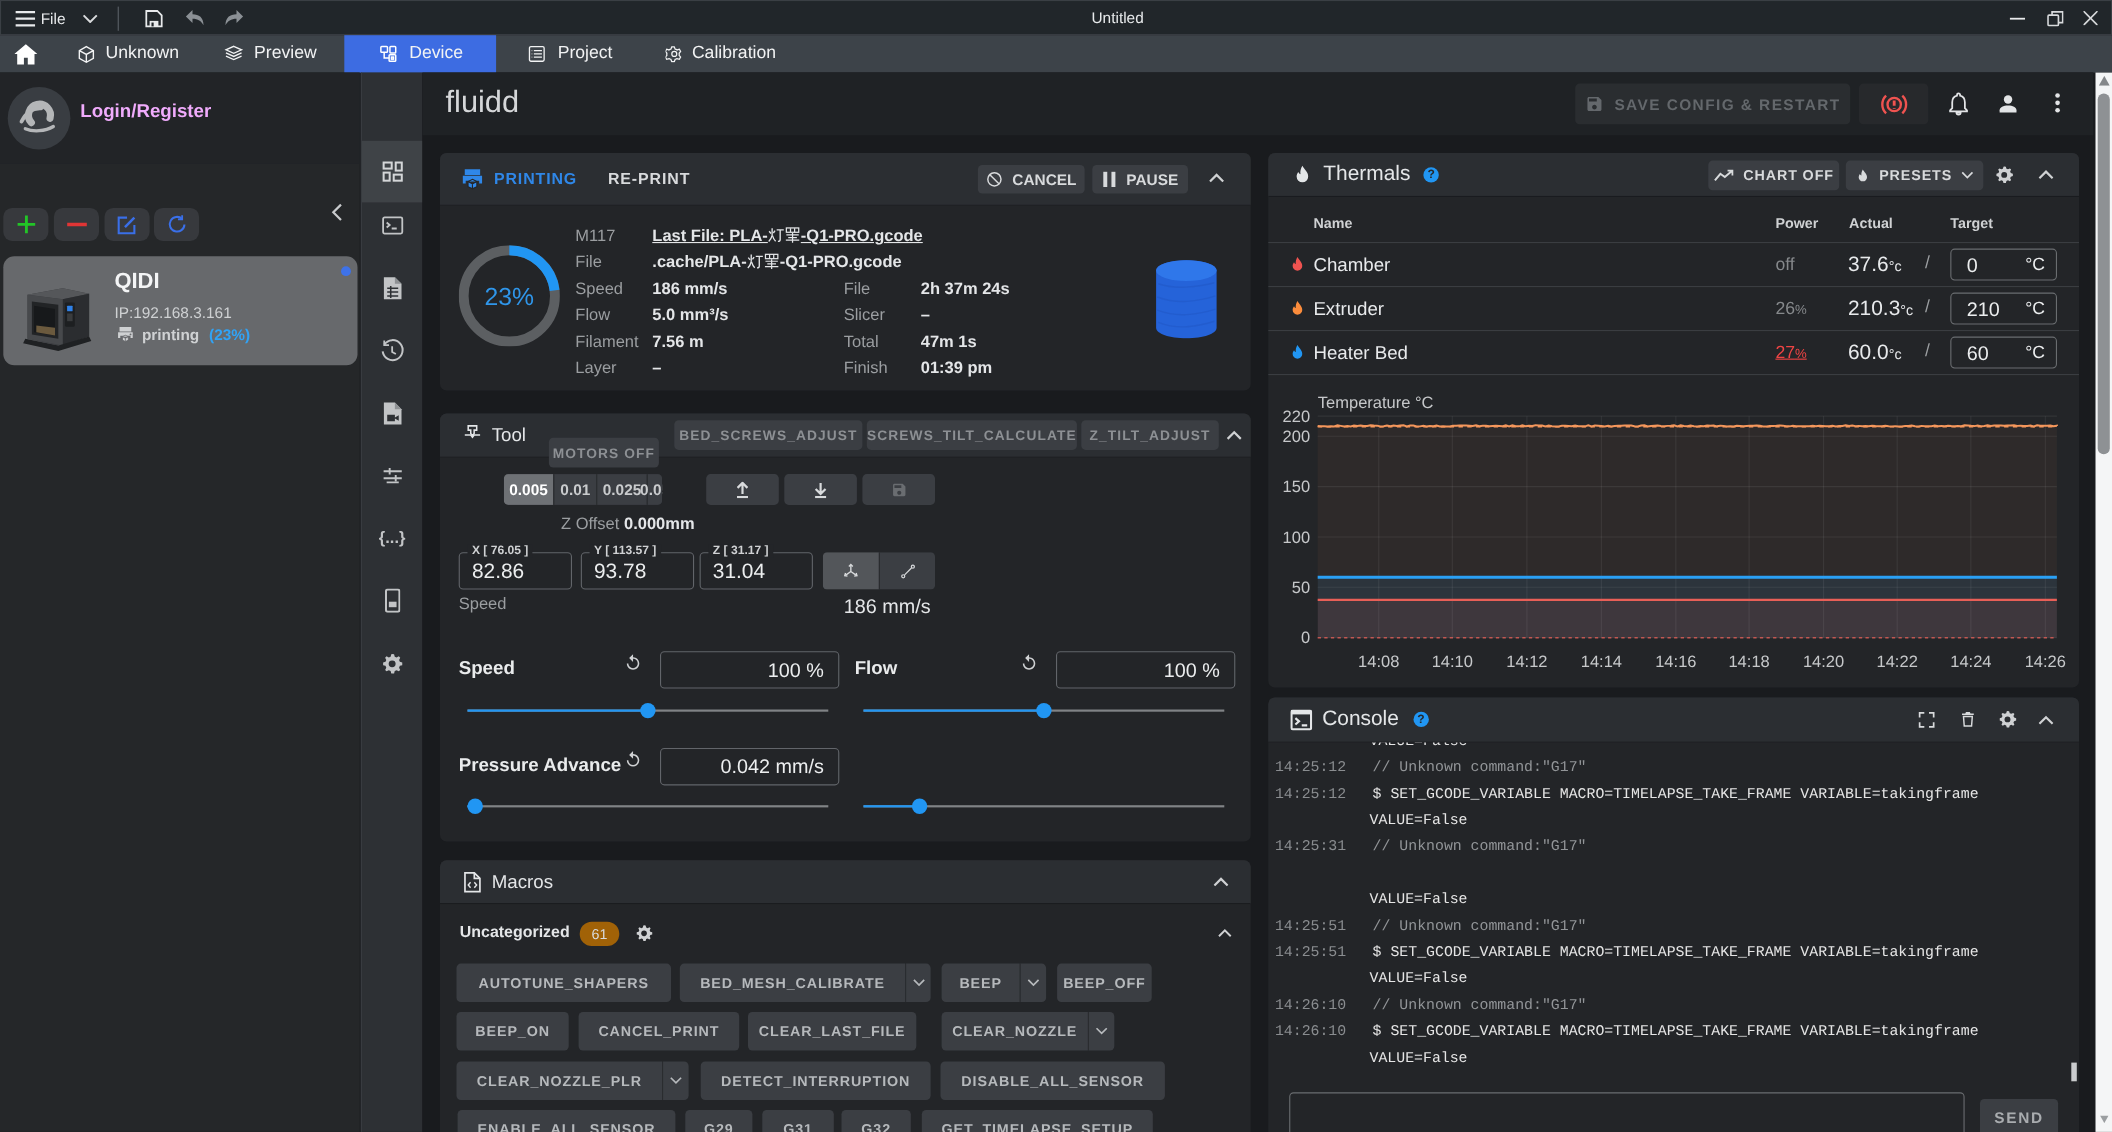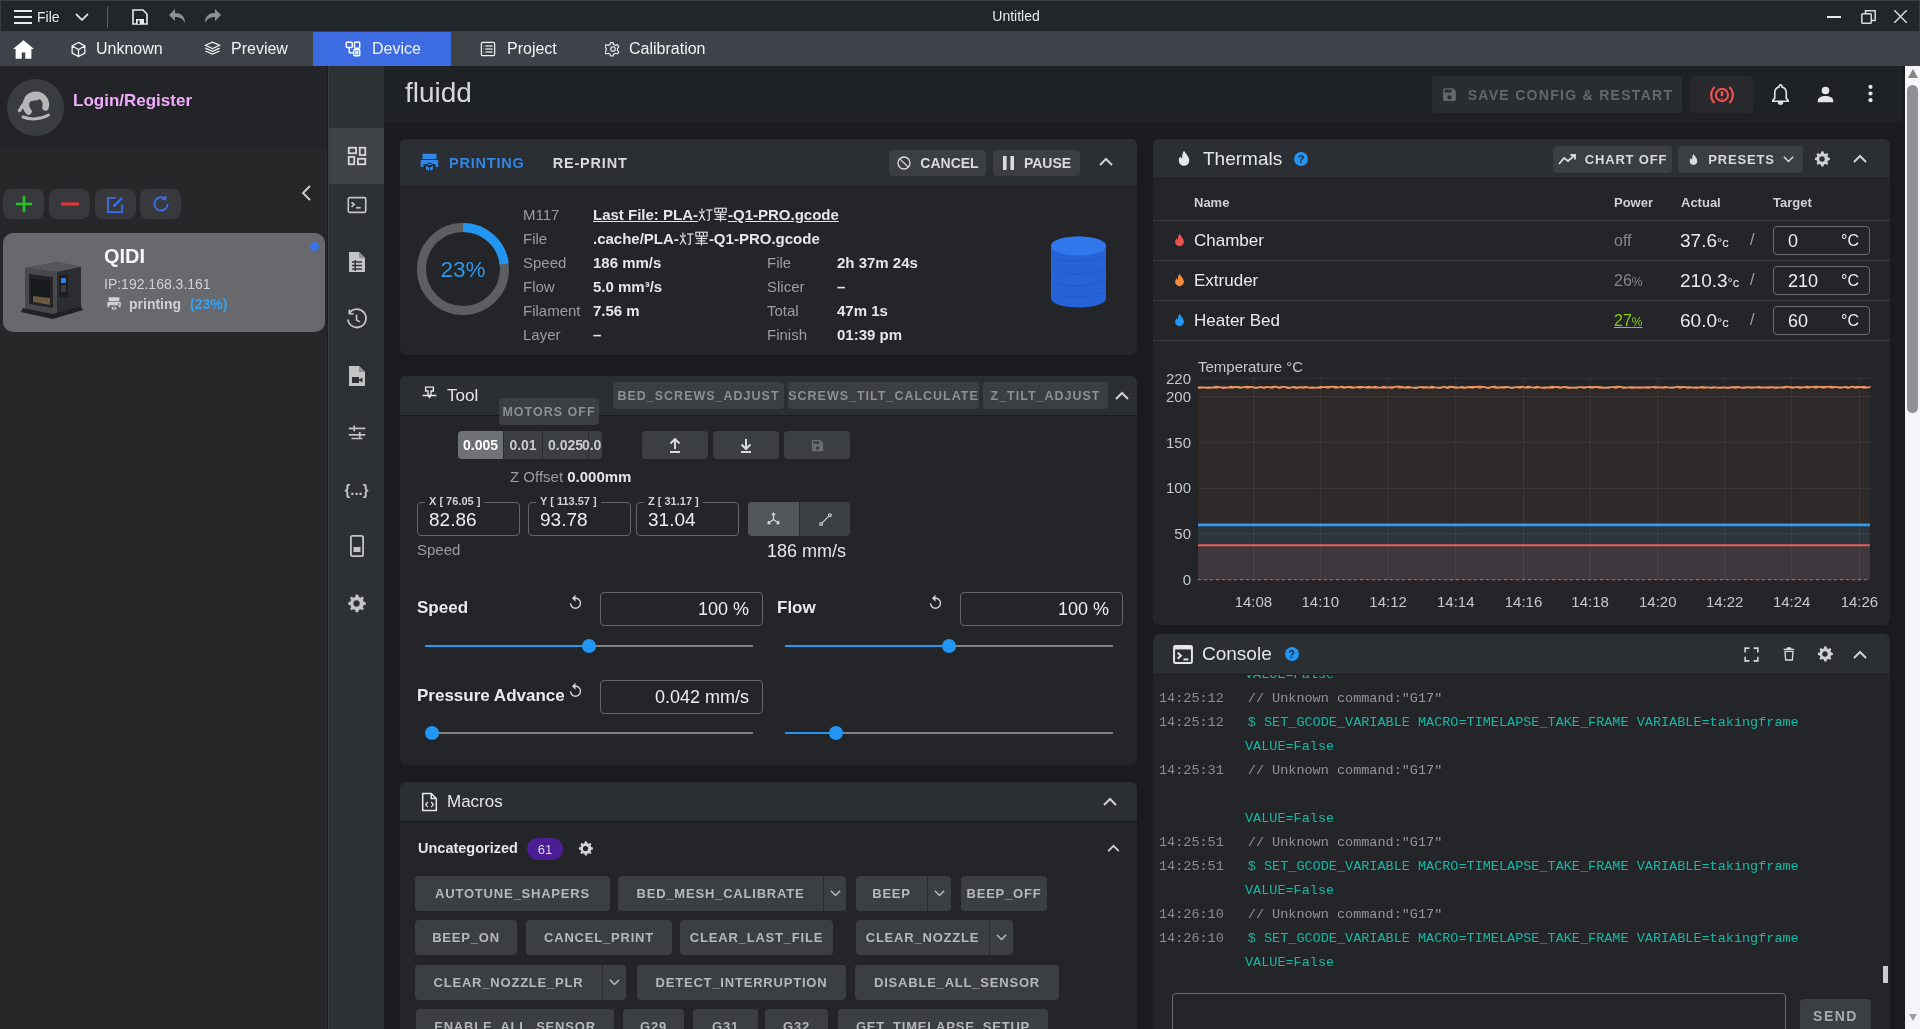--- a/index.html
+++ b/index.html
@@ -46,21 +46,21 @@
 .slider .sfill { position:absolute; top:6px; left:0; height:2px; background:#2196f3; }
 .sthumb { position:absolute; top:0; width:14px; height:14px; margin-left:-7px; border-radius:50%; background:#2196f3; }
 .mbtn { position:absolute; height:35px; background:#3b3e43; border-radius:4px; color:#b6b9bc; font-size:13px; font-weight:bold; letter-spacing:0.8px; display:flex; align-items:center; justify-content:center; }
 .mdd { position:absolute; height:35px; background:#3b3e43; border-radius:0 4px 4px 0; border-left:1px solid #2a2c2f; display:flex; align-items:center; justify-content:center; }
 .tgt { position:absolute; left:620px; width:97px; height:29px; border:1px solid #6a6d70; border-radius:4px; }
 .tgt .tv { position:absolute; left:14px; top:4px; color:#eceeef; font-size:18px; }
 .tgt .tu { position:absolute; right:10px; top:5px; color:#eceeef; font-size:16px; }
 .cline { position:absolute; left:0; width:730px; height:24px; line-height:24px; white-space:pre; }
 .ct { color:#8a8d90; margin-left:6px; }
 .cg { color:#929598; margin-left:24px; }
-.cb { color:#14b8a6; margin-left:24px; }
+.cb { color:#e5e5e5; margin-left:24px; }
 
 #sbar { top:66px; left:1905px; width:15px; height:963px; background:#f4f5f6; }
 #sbar .thumb { position:absolute; left:2px; top:19px; width:11px; height:328px; background:#8e9194; border-radius:6px; }
 </style>
 </head>
 <body>
 <div id="root">
   <div class="abs" id="titlebar">
     <svg class="abs" style="left:13px;top:8px" width="18" height="16" viewBox="0 0 18 16">
         <g stroke="#e8eaec" stroke-width="2">
@@ -570,21 +570,21 @@
             <path d="M2 1 h10 l6 6 v14 h-16 z" fill="none" stroke="#e4e6e8" stroke-width="1.8"></path>
             <path d="M12 1 v6 h6" fill="none" stroke="#e4e6e8" stroke-width="1.8"></path>
             <path d="M8 11 l-2.5 3 2.5 3 M12 11 l2.5 3 -2.5 3" fill="none" stroke="#e4e6e8" stroke-width="1.5"></path>
           </svg>
         <span style="margin-left:9px;color:#e4e6e8;font-size:17px;">Macros</span>
         <svg class="abs" style="left:703px;top:15px" width="14" height="9" viewBox="0 0 14 9">
             <path d="M1 8 L7 2 L13 8" fill="none" stroke="#cfd1d3" stroke-width="2"></path>
           </svg>
       </div>
       <div class="abs" style="left:18px;top:58px;color:#e4e6e8;font-size:14.5px;font-weight:bold;">Uncategorized</div>
-      <div class="abs" style="left:127px;top:56px;width:36px;height:22px;background:#4c1d95;border-radius:11px;color:#d8dadc;font-size:13px;display:flex;align-items:center;justify-content:center;">61</div>
+      <div class="abs" style="left:127px;top:56px;width:36px;height:22px;background:#a16207;border-radius:11px;color:#d8dadc;font-size:13px;display:flex;align-items:center;justify-content:center;">61</div>
       <svg class="abs" style="left:177px;top:58px" width="17" height="17" viewBox="0 0 24 24">
           <path d="M12 1.7 l2 0.3 0.7 2.5 1.9 0.8 2.3-1.2 1.5 1.5 -1.2 2.3 0.8 1.9 2.5 0.7 0 2.9 -2.5 0.7 -0.8 1.9 1.2 2.3 -1.5 1.5 -2.3-1.2 -1.9 0.8 -0.7 2.5 -2.9 0 -0.7-2.5 -1.9-0.8 -2.3 1.2 -1.5-1.5 1.2-2.3 -0.8-1.9 -2.5-0.7 0-2.9 2.5-0.7 0.8-1.9 -1.2-2.3 1.5-1.5 2.3 1.2 1.9-0.8 0.7-2.5 z" fill="#cfd1d3"></path>
           <circle cx="12" cy="12" r="3.6" fill="#232528"></circle>
         </svg>
       <svg class="abs" style="left:707px;top:62px" width="13" height="8" viewBox="0 0 14 9">
           <path d="M1 8 L7 2 L13 8" fill="none" stroke="#cfd1d3" stroke-width="2"></path>
         </svg>
       <div class="mbtn" style="left:15px;top:94px;width:195px;">AUTOTUNE_SHAPERS</div>
       <div class="mbtn" style="left:218px;top:94px;width:205px;border-radius:4px 0 0 4px;">BED_MESH_CALIBRATE</div>
       <div class="mdd" style="left:423px;top:94px;width:23px;">
@@ -680,21 +680,21 @@
       <div class="abs" style="left:527px;top:131px;color:#e8eaec;font-size:19px;">210.3<span style="font-size:13px;">°c</span></div>
       <div class="abs" style="left:597px;top:132px;color:#9b9ea1;font-size:16px;">/</div>
       <div class="tgt" style="top:127px;">
           <span class="tv">210</span>
           <span class="tu">°C</span>
         </div>
       <svg class="abs" style="left:19px;top:173px" width="15" height="17" viewBox="0 0 24 24">
           <path d="M12 1 c2 4 7 7.5 7 13 a7 7 0 0 1 -14 0 c0-2 0.8-3.8 2-5.5 0.6 1.3 1.5 2.3 2.7 2.8 C9 8 10 4 12 1 z" fill="#2196f3"></path>
         </svg>
       <div class="abs" style="left:41px;top:172px;color:#e8eaec;font-size:17px;">Heater Bed</div>
-      <div class="abs" style="left:461px;top:173px;color:#84cc16;font-size:16px;text-decoration:underline;">27<span style="font-size:12px;">%</span></div>
+      <div class="abs" style="left:461px;top:173px;color:#ef4444;font-size:16px;text-decoration:underline;">27<span style="font-size:12px;">%</span></div>
       <div class="abs" style="left:527px;top:171px;color:#e8eaec;font-size:19px;">60.0<span style="font-size:13px;">°c</span></div>
       <div class="abs" style="left:597px;top:172px;color:#9b9ea1;font-size:16px;">/</div>
       <div class="tgt" style="top:167px;">
           <span class="tv">60</span>
           <span class="tu">°C</span>
         </div>
       <div class="abs" style="left:45px;top:219px;color:#c6c8ca;font-size:15px;">Temperature °C</div>
       <svg class="abs" style="left:0;top:230px" width="737" height="256" viewBox="0 0 737 256">
 <rect x="44.9" y="18.2" width="672.0" height="192.5" fill="rgba(240,150,90,0.055)"></rect>
 <rect x="44.9" y="155.8" width="672.0" height="54.9" fill="rgba(33,150,243,0.09)"></rect>

